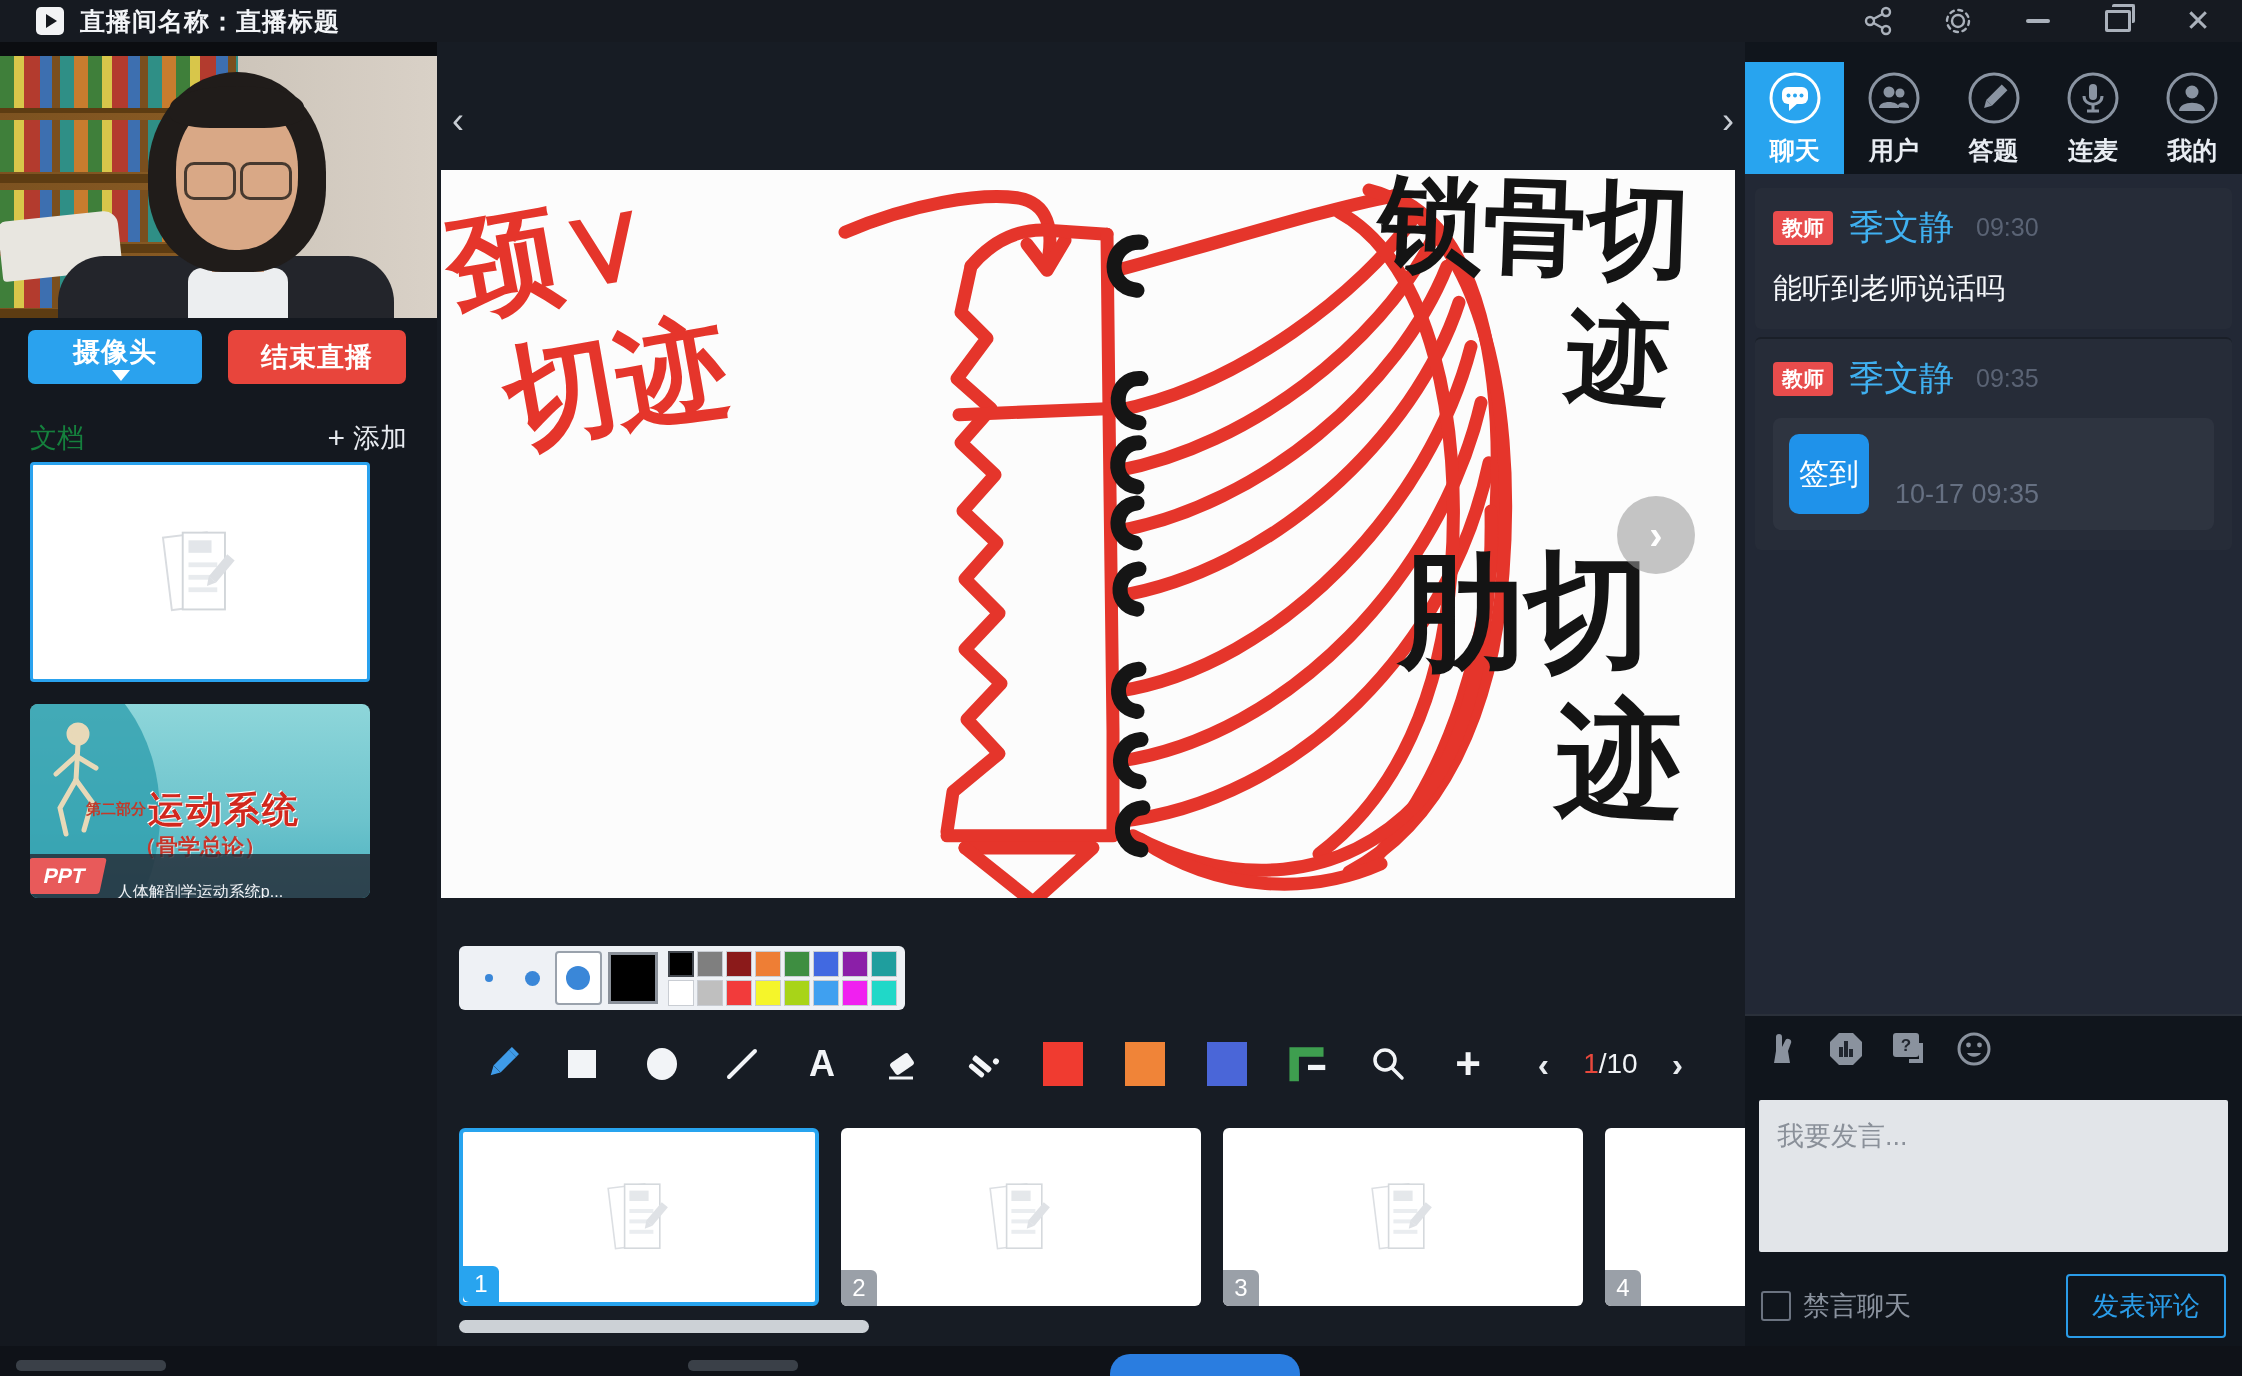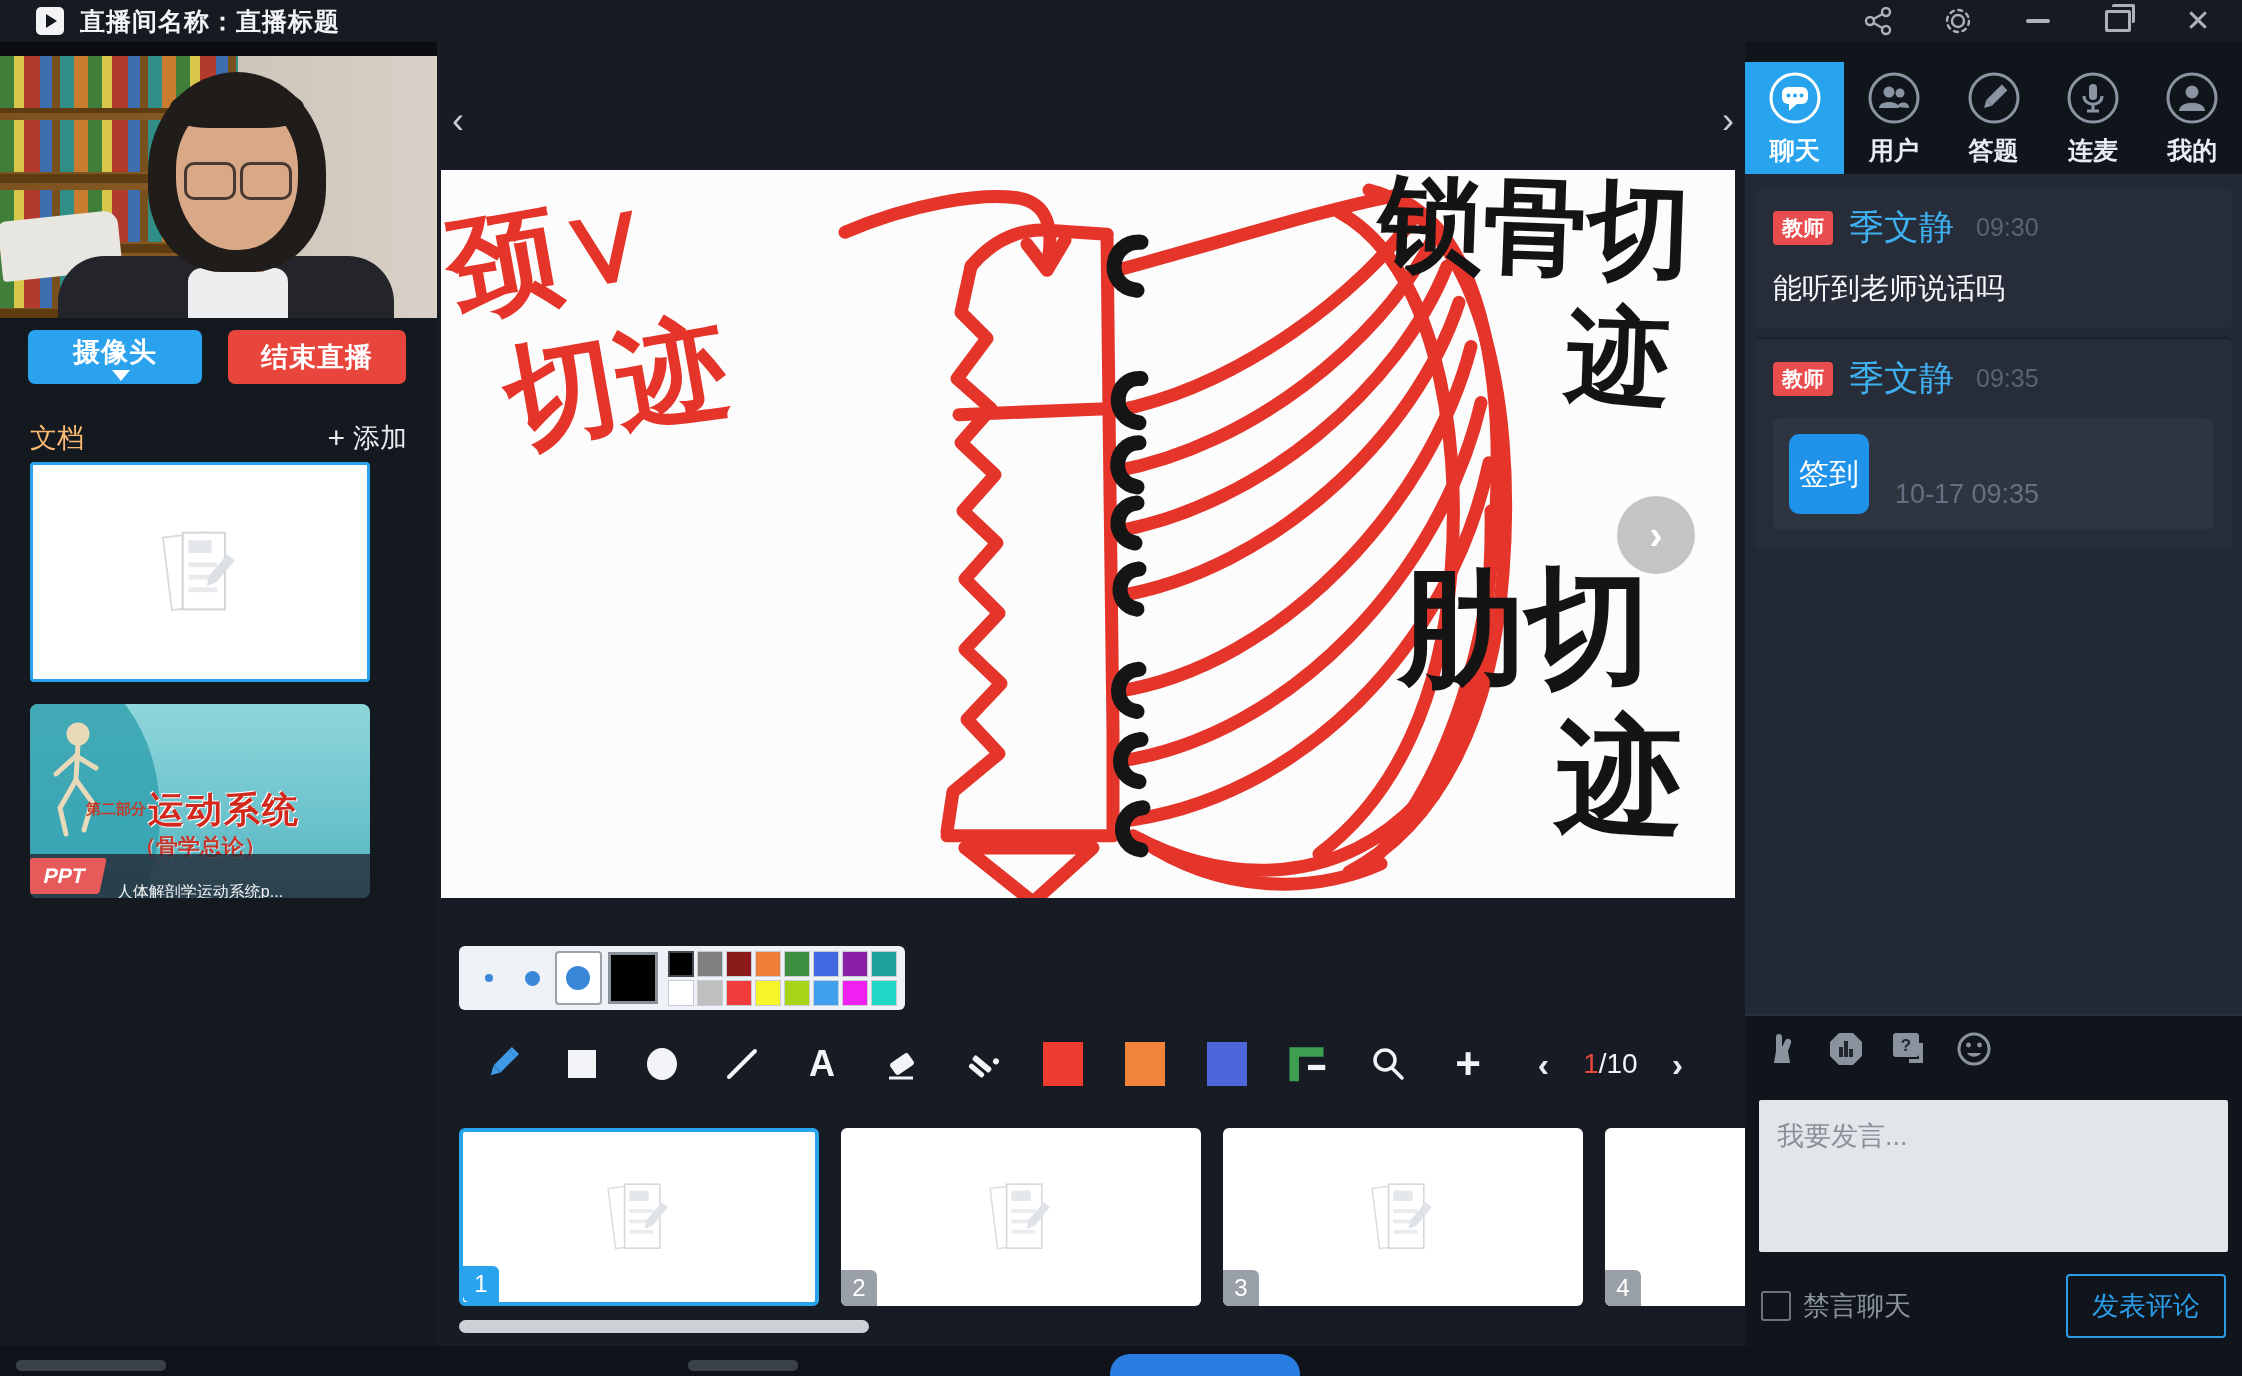--- a/index.html
+++ b/index.html
@@ -47,21 +47,21 @@
     border-radius:46px 46px 0 0;}
   .wc-shirt{position:absolute;left:188px;top:212px;width:100px;height:68px;background:#eceef0;
     border-radius:14px 14px 0 0;}
   .side-btn{position:absolute;top:288px;height:54px;border-radius:7px;display:flex;
     align-items:center;justify-content:center;color:#fff;font-size:27px;font-weight:bold;letter-spacing:1px;}
   .btn-cam{left:28px;width:174px;background:#2aa2ee;flex-direction:column;}
   .btn-cam .caret{width:0;height:0;border-left:9px solid transparent;border-right:9px solid transparent;
     border-top:11px solid #fff;margin-left:12px;}
   .btn-end{left:228px;width:178px;background:#e8453c;}
   .docs-row{position:absolute;left:30px;top:378px;width:377px;display:flex;align-items:center;}
-  .docs-label{color:#fdba74;font-size:27px;text-align:right;}
+  .docs-label{color:#15803d;font-size:27px;text-align:right;}
   .add-btn{margin-left:auto;color:#e7eaef;font-size:27px;display:flex;align-items:center;gap:8px;}
   .add-plus{font-size:30px;line-height:28px;}
   .doc-thumb{position:absolute;left:30px;top:420px;width:334px;height:214px;background:#ffffff;
     border:3px solid #2aa2ee;border-radius:4px;display:flex;align-items:center;justify-content:center;}
   .ppt-thumb{position:absolute;left:30px;top:662px;width:340px;height:194px;border-radius:8px;
     overflow:hidden;background:linear-gradient(180deg,#8ed6da 0%,#6cc3cc 60%,#49b0bf 100%);}
   .ppt-band{position:absolute;left:-90px;top:-40px;width:220px;height:300px;background:#2f9fae;
     border-radius:50%;opacity:.8;}
   .ppt-tag{position:absolute;left:56px;top:96px;color:#c23a2a;font-size:15px;font-weight:bold;}
   .ppt-title{position:absolute;left:118px;top:82px;color:#d2281e;font-size:36px;font-weight:bold;
@@ -76,21 +76,21 @@
   
   .center{position:absolute;left:437px;top:42px;width:1308px;height:1334px;background:#171c24;}
   .wb-chevron{position:absolute;color:#c8cdd4;font-size:36px;top:58px;width:30px;text-align:center;}
   .whiteboard{position:absolute;left:4px;top:128px;width:1294px;height:728px;background:#fcfcfc;overflow:hidden;}
   .wb-svg{position:absolute;left:0;top:0;width:100%;height:100%;}
   .anno{position:absolute;font-weight:bold;white-space:nowrap;}
   .anno-red{left:18px;top:10px;color:#e5352b;font-size:112px;line-height:138px;transform:rotate(-10deg);}
   .anno-red .l2{margin-left:34px;}
   .anno-b1{left:936px;top:-6px;color:#141414;font-size:104px;line-height:126px;transform:rotate(2deg);}
   .anno-b1 .l2{margin-left:192px;}
-  .anno-b2{left:958px;top:384px;color:#141414;font-size:126px;line-height:148px;}
+  .anno-b2{left:958px;top:368px;color:#141414;font-size:126px;line-height:148px;}
   .anno-b2 .l2{margin-left:158px;}
   .wb-next{position:absolute;left:1176px;top:326px;width:78px;height:78px;border-radius:50%;
     background:rgba(150,150,150,.55);display:flex;align-items:center;justify-content:center;
     color:#fff;font-size:40px;font-weight:bold;}
   
   .palette{position:absolute;left:22px;top:904px;width:446px;height:64px;background:#eef1f5;
     border-radius:6px;display:flex;align-items:center;padding:0 8px;box-sizing:border-box;}
   .dot-cell{width:46px;height:50px;display:flex;align-items:center;justify-content:center;}
   .dot-cell.sel{border:2px solid #9aa2ac;border-radius:4px;background:#fff;}
   .pen-dot{border-radius:50%;background:#3a87d8;}

